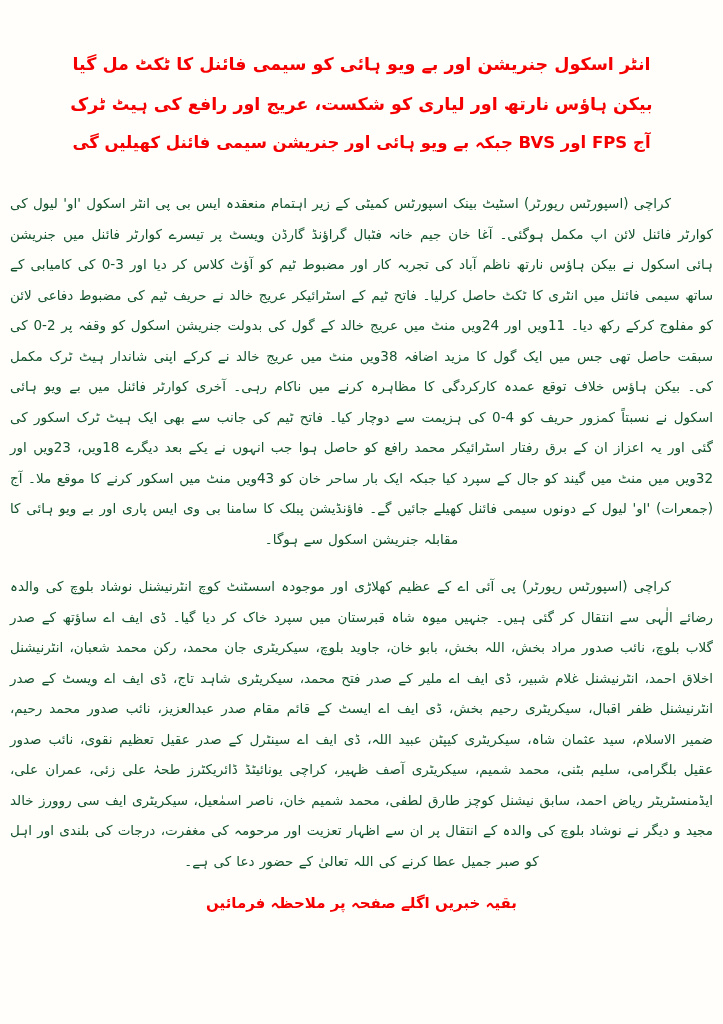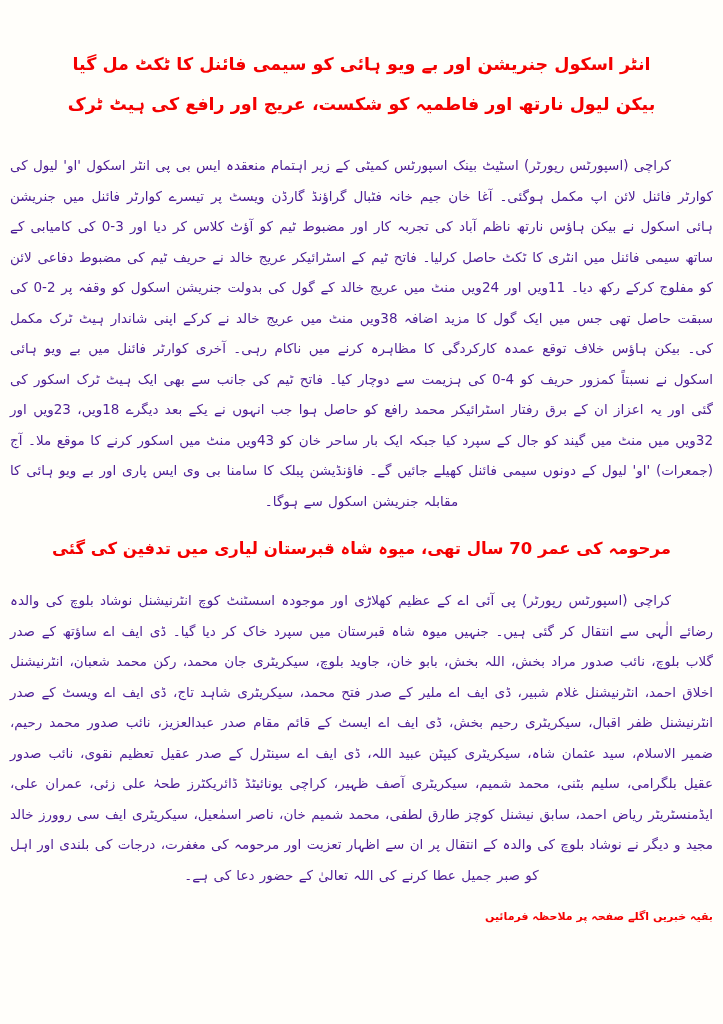--- a/index.html
+++ b/index.html
@@ -28,56 +28,57 @@
   .hl-main {
     font-size: 17.5px;
     line-height: 40px;
   }
   .hl-sub {
     font-size: 16.5px;
     line-height: 38px;
   }
   .body-text {
     margin: 0;
-    color: #4c1d95;
+    color: #14532d;
     font-size: 13.5px;
     line-height: 30.5px;
     text-align: justify;
     text-align-last: center;
     text-indent: 42px;
     word-spacing: 1px;
   }
   .article-1 .body-text {
     margin-top: 26px;
   }
   .article-2 {
     margin-top: 14px;
   }
   .article-2 .body-text {
     margin-top: 17px;
   }
   .footer-note {
     margin-top: 10px;
     color: var(--accent, #f40000);
     font-weight: bold;
-    font-size: 11px;
+    font-size: 15px;
     line-height: 34px;
+    text-align: center;
   }
 </style>
 </head>
 <body>
 
 <div class="page">
 
   <section class="article article-1">
     <h1 class="headline hl-main">انٹر اسکول جنریشن اور بے ویو ہائی کو سیمی فائنل کا ٹکٹ مل گیا</h1>
-    <h2 class="headline hl-main">بیکن لیول نارتھ اور فاطمیہ کو شکست، عریج اور رافع کی ہیٹ ٹرک</h2>
+    <h2 class="headline hl-main">بیکن ہاؤس نارتھ اور لیاری کو شکست، عریج اور رافع کی ہیٹ ٹرک</h2>
+    <h3 class="headline hl-sub">آج FPS اور BVS جبکہ بے ویو ہائی اور جنریشن سیمی فائنل کھیلیں گی</h3>
     <p class="body-text">کراچی (اسپورٹس رپورٹر) اسٹیٹ بینک اسپورٹس کمیٹی کے زیر اہتمام منعقدہ ایس بی پی انٹر اسکول 'او' لیول کی کوارٹر فائنل لائن اپ مکمل ہوگئی۔ آغا خان جیم خانہ فٹبال گراؤنڈ گارڈن ویسٹ پر تیسرے کوارٹر فائنل میں جنریشن ہائی اسکول نے بیکن ہاؤس نارتھ ناظم آباد کی تجربہ کار اور مضبوط ٹیم کو آؤٹ کلاس کر دیا اور 3-0 کی کامیابی کے ساتھ سیمی فائنل میں انٹری کا ٹکٹ حاصل کرلیا۔ فاتح ٹیم کے اسٹرائیکر عریج خالد نے حریف ٹیم کی مضبوط دفاعی لائن کو مفلوج کرکے رکھ دیا۔ 11ویں اور 24ویں منٹ میں عریج خالد کے گول کی بدولت جنریشن اسکول کو وقفہ پر 2-0 کی سبقت حاصل تھی جس میں ایک گول کا مزید اضافہ 38ویں منٹ میں عریج خالد نے کرکے اپنی شاندار ہیٹ ٹرک مکمل کی۔ بیکن ہاؤس خلاف توقع عمدہ کارکردگی کا مظاہرہ کرنے میں ناکام رہی۔ آخری کوارٹر فائنل میں بے ویو ہائی اسکول نے نسبتاً کمزور حریف کو 4-0 کی ہزیمت سے دوچار کیا۔ فاتح ٹیم کی جانب سے بھی ایک ہیٹ ٹرک اسکور کی گئی اور یہ اعزاز ان کے برق رفتار اسٹرائیکر محمد رافع کو حاصل ہوا جب انہوں نے یکے بعد دیگرے 18ویں، 23ویں اور 32ویں میں منٹ میں گیند کو جال کے سپرد کیا جبکہ ایک بار ساحر خان کو 43ویں منٹ میں اسکور کرنے کا موقع ملا۔ آج (جمعرات) 'او' لیول کے دونوں سیمی فائنل کھیلے جائیں گے۔ فاؤنڈیشن پبلک کا سامنا بی وی ایس پاری اور بے ویو ہائی کا مقابلہ جنریشن اسکول سے ہوگا۔</p>
   </section>
 
   <section class="article article-2">
-    <h3 class="headline hl-sub">مرحومہ کی عمر 70 سال تھی، میوہ شاہ قبرستان لیاری میں تدفین کی گئی</h3>
     <p class="body-text">کراچی (اسپورٹس رپورٹر) پی آئی اے کے عظیم کھلاڑی اور موجودہ اسسٹنٹ کوچ انٹرنیشنل نوشاد بلوچ کی والدہ رضائے الٰہی سے انتقال کر گئی ہیں۔ جنہیں میوہ شاہ قبرستان میں سپرد خاک کر دیا گیا۔ ڈی ایف اے ساؤتھ کے صدر گلاب بلوچ، نائب صدور مراد بخش، اللہ بخش، بابو خان، جاوید بلوچ، سیکریٹری جان محمد، رکن محمد شعبان، انٹرنیشنل اخلاق احمد، انٹرنیشنل غلام شبیر، ڈی ایف اے ملیر کے صدر فتح محمد، سیکریٹری شاہد تاج، ڈی ایف اے ویسٹ کے صدر انٹرنیشنل ظفر اقبال، سیکریٹری رحیم بخش، ڈی ایف اے ایسٹ کے قائم مقام صدر عبدالعزیز، نائب صدور محمد رحیم، ضمیر الاسلام، سید عثمان شاہ، سیکریٹری کیپٹن عبید اللہ، ڈی ایف اے سینٹرل کے صدر عقیل تعظیم نقوی، نائب صدور عقیل بلگرامی، سلیم بٹنی، محمد شمیم، سیکریٹری آصف ظہیر، کراچی یونائیٹڈ ڈائریکٹرز طحہٰ علی زئی، عمران علی، ایڈمنسٹریٹر ریاض احمد، سابق نیشنل کوچز طارق لطفی، محمد شمیم خان، ناصر اسمٰعیل، سیکریٹری ایف سی روورز خالد مجید و دیگر نے نوشاد بلوچ کی والدہ کے انتقال پر ان سے اظہار تعزیت اور مرحومہ کی مغفرت، درجات کی بلندی اور اہل کو صبر جمیل عطا کرنے کی اللہ تعالیٰ کے حضور دعا کی ہے۔</p>
   </section>
 
   <div class="footer-note">بقیہ خبریں اگلے صفحہ پر ملاحظہ فرمائیں</div>
 
 </div>
 
 </body></html>

